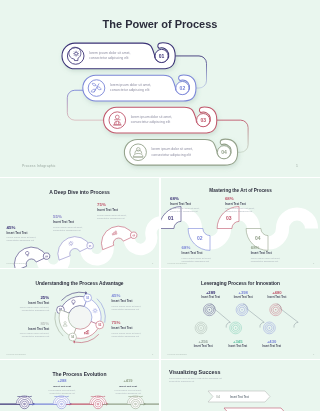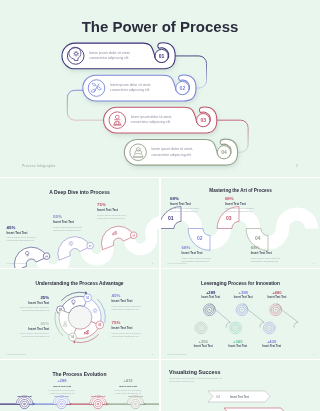--- a/index.html
+++ b/index.html
@@ -9,21 +9,21 @@
   .hero{position:absolute;left:0;top:0;width:320px;height:177px;background:#e9f6ee;overflow:hidden;}
   .grid{position:absolute;left:0;top:178px;width:320px;height:233px;}
   .thumb{position:absolute;width:159px;height:90px;background:#e9f6ee;overflow:hidden;}
   .tsvg{overflow:hidden}
   .tsvg{position:absolute;left:0;top:0}
   .t0{left:0;top:0}.t1{left:161px;top:0}
   .t2{left:0;top:91px}.t3{left:161px;top:91px}
   .t4{left:0;top:182px}.t5{left:161px;top:182px}
   .hero-svg{position:absolute;left:0;top:0;}
   .hero-title{position:absolute;left:0;top:18.2px;width:320px;text-align:center;
-     font-size:15px;font-weight:bold;color:#2b2d3c;letter-spacing:0px;}
+     font-size:11px;font-weight:bold;color:#2b2d3c;letter-spacing:0px;}
   .hero-footer{position:absolute;left:22px;top:164px;font-size:3.4px;color:#9aa8a0;letter-spacing:.2px;}
   .hero-pageno{position:absolute;left:296px;top:164px;font-size:3.4px;color:#9aa8a0;}
 </style>
 </head>
 <body>
 
 <div class="page">
   <div class="hero">
     <div class="hero-title">The Power of Process</div>
     <svg class="hero-svg" viewBox="0 0 320 177" width="320" height="177">

